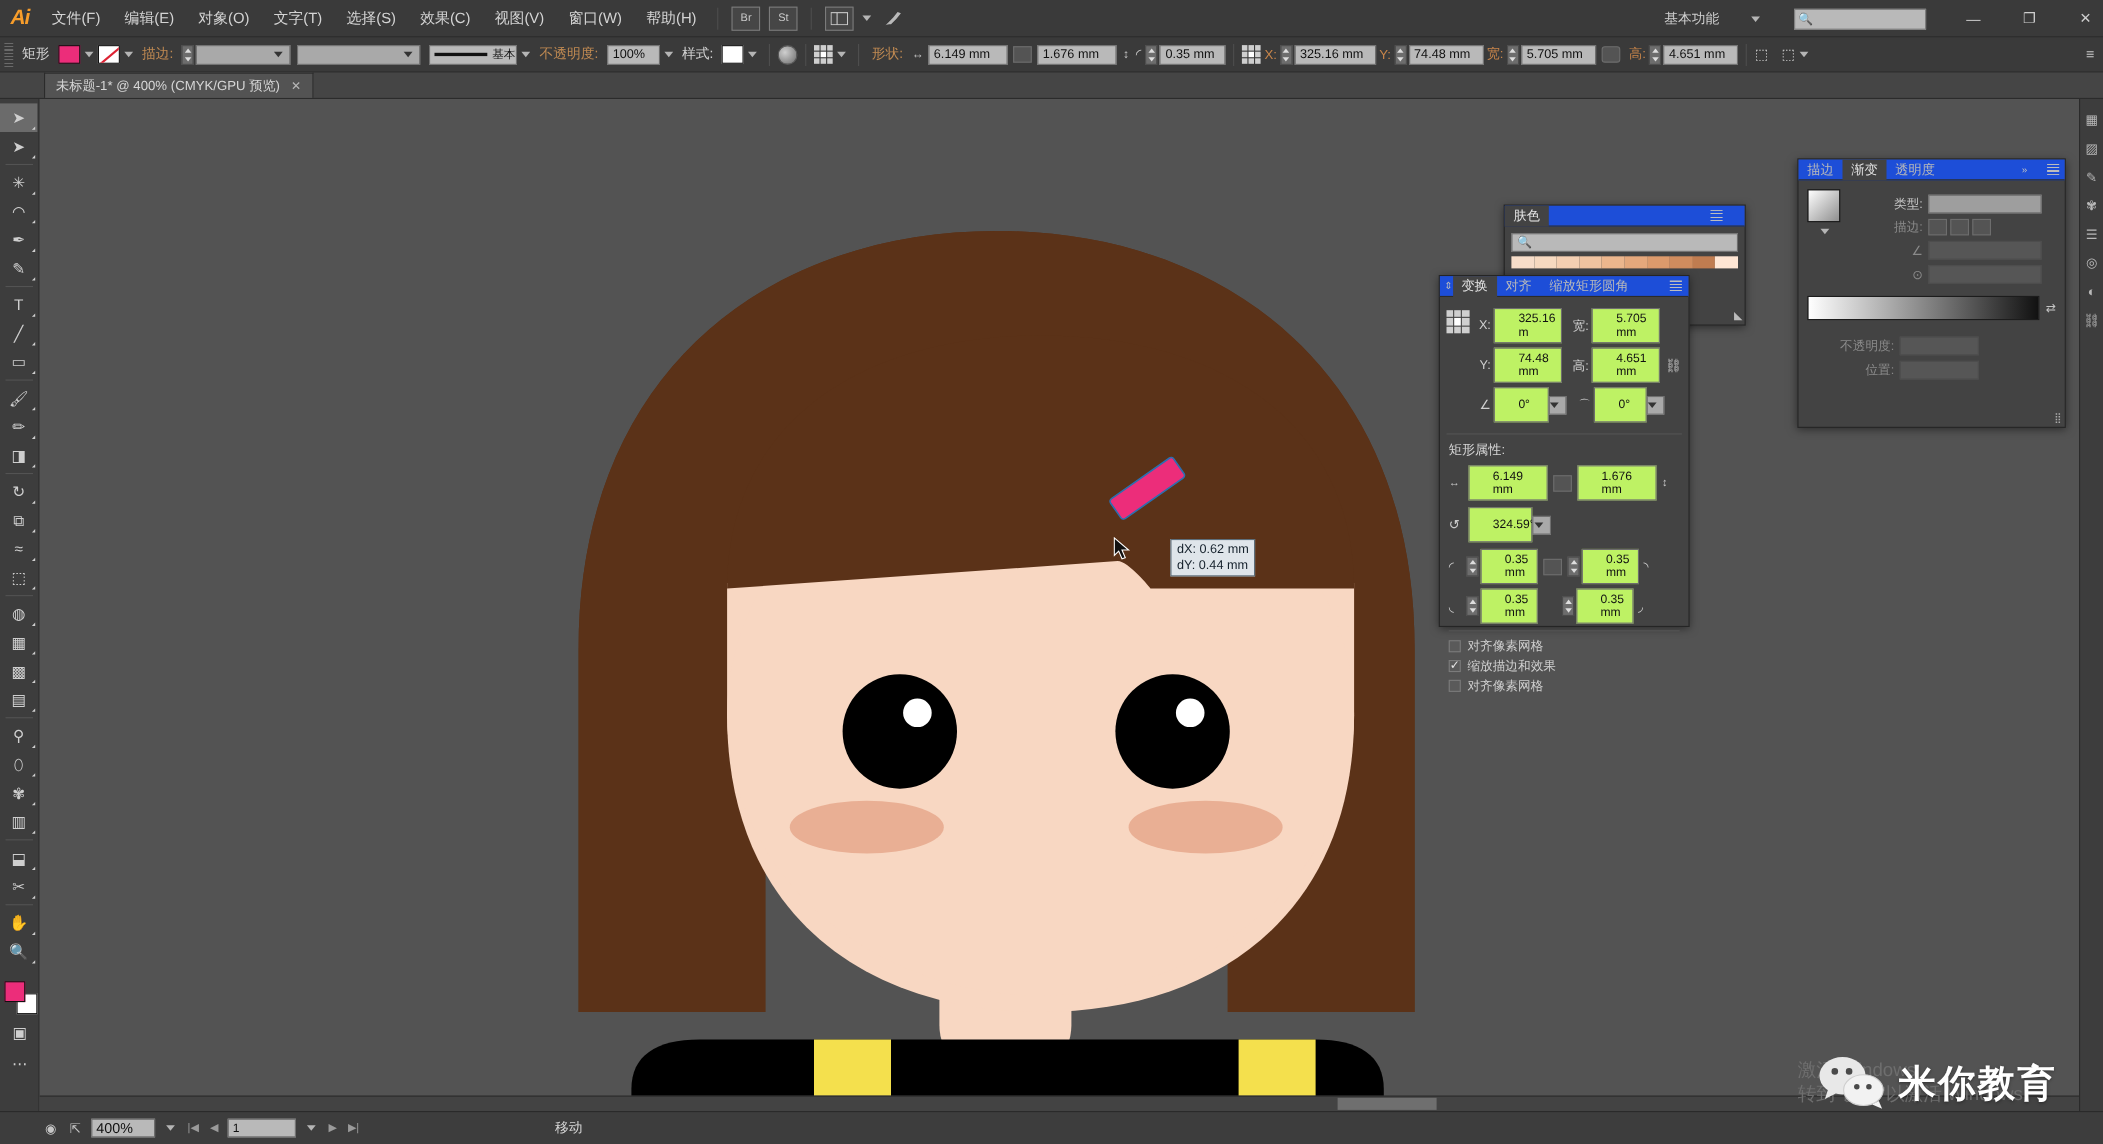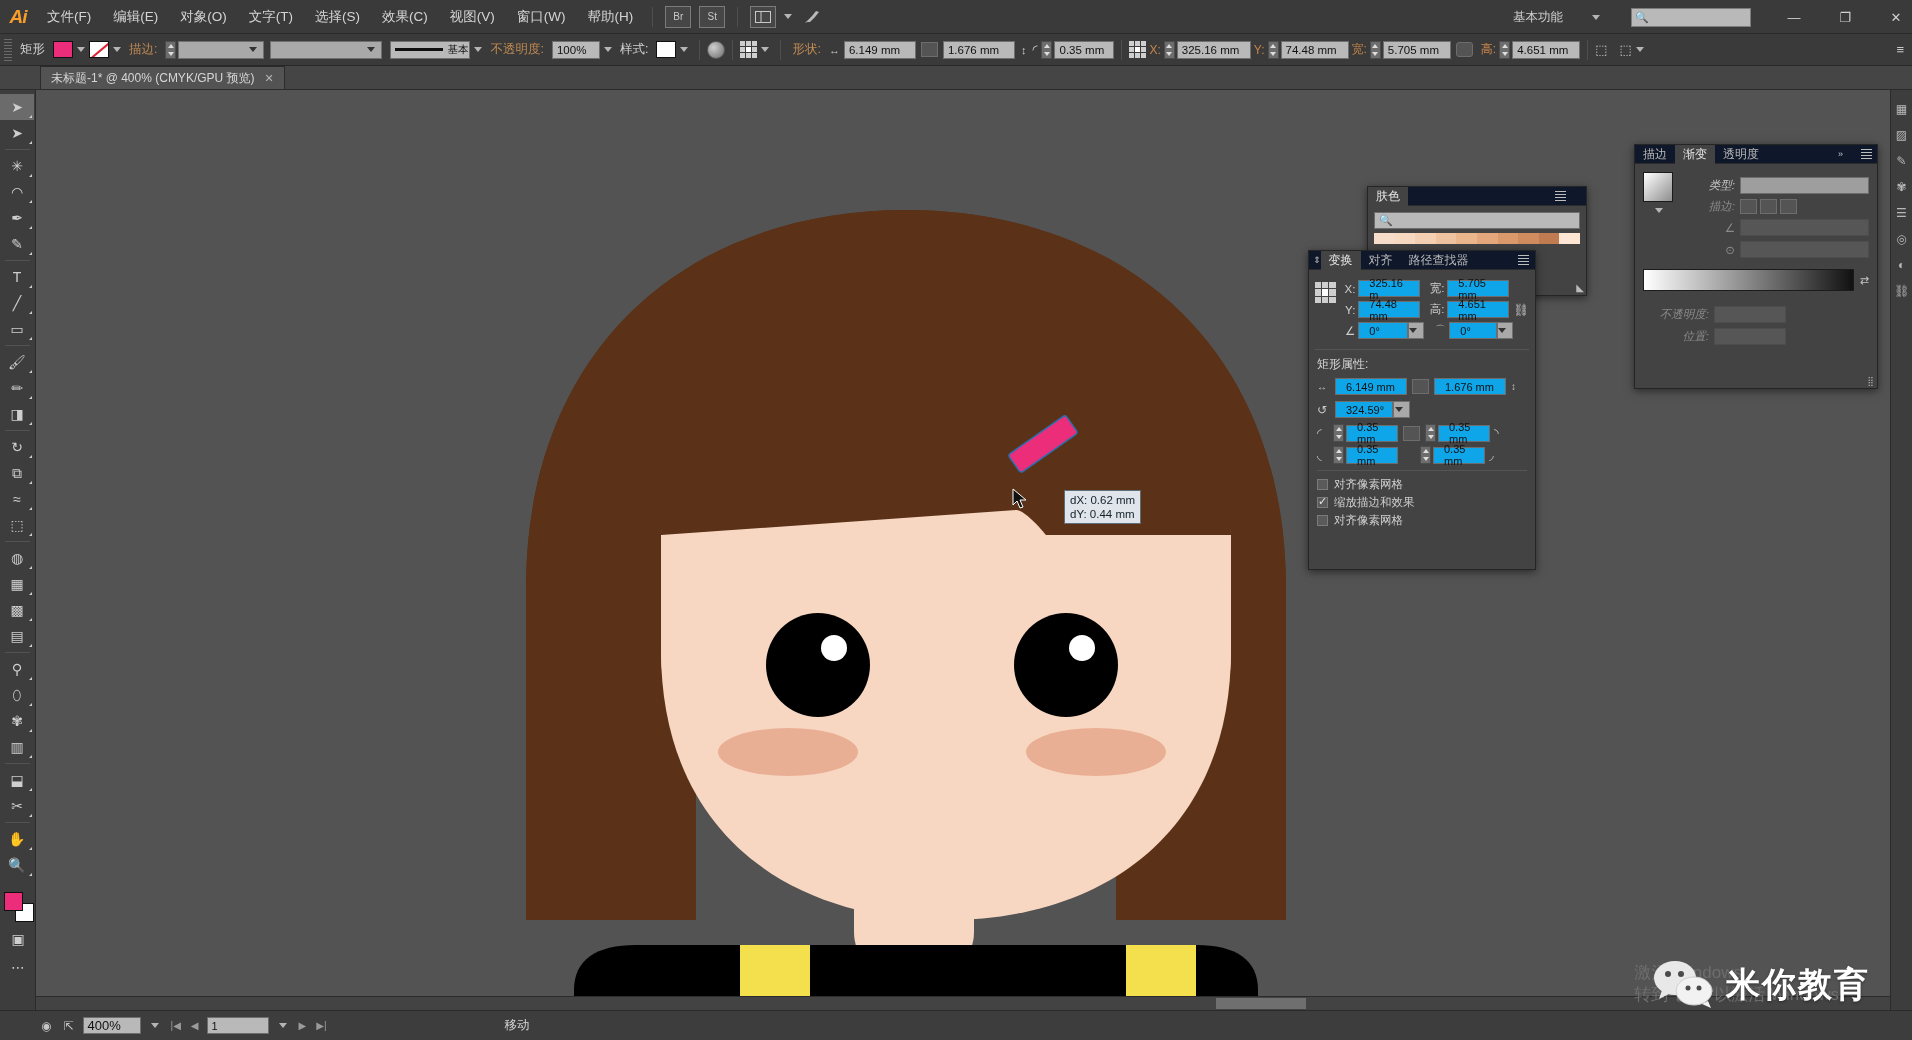--- a/index.html
+++ b/index.html
@@ -92,45 +92,45 @@
      border-left:1px solid #2c2c2c;}
   .scroll-v .thumb{ position:absolute; right:1px; top:290px; width:11px; height:120px; background:#6f6f6f;}
   .scroll-h{ position:absolute; left:36px; right:14px; bottom:30px; height:14px; background:#434343;
      border-top:1px solid #2c2c2c;}
   .scroll-h .thumb{ position:absolute; left:1180px; top:1px; height:11px; width:90px; background:#6f6f6f;}
   .arrowbtn{position:absolute;color:#cfcfcf;font-size:9px;text-align:center;width:14px;}
 
   
   .panel{ position:absolute; background:#434343; border:1px solid #252525;
      box-shadow:0 2px 8px rgba(0,0,0,.5); color:#d2d2d2; font-size:12px;}
-  .panel-tabs{ height:19px; background:#0f172a; display:flex; align-items:center;
+  .panel-tabs{ height:19px; background:#1d4ed8; display:flex; align-items:center;
      border-bottom:1px solid #2b2b2b; position:relative;}
   .ptab{ font-size:12px; color:#b9b9b9; padding:0 8px; line-height:19px; height:19px;}
   .ptab.active{ background:#434343; color:#e4e4e4;}
   .pmenu{ position:absolute; right:20px; top:4px; width:11px; height:10px;
      background:repeating-linear-gradient(180deg,#bdbdbd 0 1px,transparent 1px 3px);}
   .pcollapse{ position:absolute; right:34px; top:4px; color:#c4c4c4; font-size:9px;}
 
   .tf-row{ display:flex; align-items:center; margin:4px 0; }
   .tf-lbl{ width:18px; text-align:right; font-size:11.5px; color:#cfcfcf; margin-right:3px;}
-  .tf-in{ width:62px; height:17px; background:#0ea5e9; border:1px solid #6d6d6d; color:#111;
-     font-size:11px; display:flex; align-items:center; padding:0 10px;}
+  .tf-in{ width:62px; height:32px; background:#bef264; border:1px solid #6d6d6d; color:#111;
+     font-size:11px; display:flex; align-items:center; padding:0 21px;}
   .chk{ width:11px;height:11px; border:1px solid #7b7b7b; background:#5a5a5a; display:inline-block;
      margin-right:6px; position:relative; vertical-align:-1px;}
   .chk.on:after{ content:'✓'; position:absolute; left:0px; top:-3px; font-size:11px; color:#e6e6e6;}
   .cbrow{ font-size:11.5px; color:#d0d0d0; margin:3px 0; display:flex; align-items:center;}
 
   
   .sw-search{ height:17px; background:#b9b9b9; border:1px solid #6d6d6d; display:flex;
      align-items:center; padding-left:4px; color:#444; font-size:11px;}
   .sw-strip{ display:flex; height:11px; }
   .sw-strip i{ flex:1; display:block; }
 
   
-  .gr-row{ display:flex; align-items:center; margin:5px 0;font-style:italic; }
+  .gr-row{ display:flex; align-items:center; margin:5px 13px; }
   .gr-lbl{ font-size:11.5px; color:#c5c5c5; width:46px; text-align:right; margin-right:5px;}
   .gr-lbl.dim{ color:#8a8a8a;}
   .gr-sel{ flex:1; height:17px; background:#9e9e9e; border:1px solid #6d6d6d;
      display:flex; align-items:center; justify-content:flex-end; padding-right:2px;}
   .gr-sel.dim{ background:#565656; border-color:#4d4d4d;}
   .gr-bar{ height:22px; border:1px solid #1c1c1c;
      background:linear-gradient(90deg,#fff,#111);}
   .gr-thumb{ width:20px;height:20px; border:1px solid #1a1a1a; background:linear-gradient(180deg,#fff,#9a9a9a);}
   .sq-btn{ width:17px;height:15px; border:1px solid #6d6d6d; background:#545454;}
 
@@ -430,21 +430,21 @@
       </div>
   </div>
   <div style="position:absolute;right:2px;bottom:2px;color:#bbb;font-size:10px">◣</div>
 </div>
 
 <div class="panel" style="left:1308px; top:250px; width:228px; height:320px;">
   <div class="panel-tabs">
     <span style="color:#bbb;font-size:9px;padding-left:4px">⇕</span>
     <div class="ptab active">变换</div>
     <div class="ptab">对齐</div>
-    <div class="ptab">路径查找器</div>
+    <div class="ptab">缩放矩形圆角</div>
     <div class="pmenu" style="right:6px"></div>
   </div>
 
   <div style="display:flex; padding:6px 6px 0 4px;">
     <div style="width:28px;display:flex;align-items:flex-start;justify-content:center;padding-top:6px;">
       <div class="anchorgrid" style="width:21px;height:21px">
         <b></b>
           <b></b>
           <b></b>
           <b></b>

